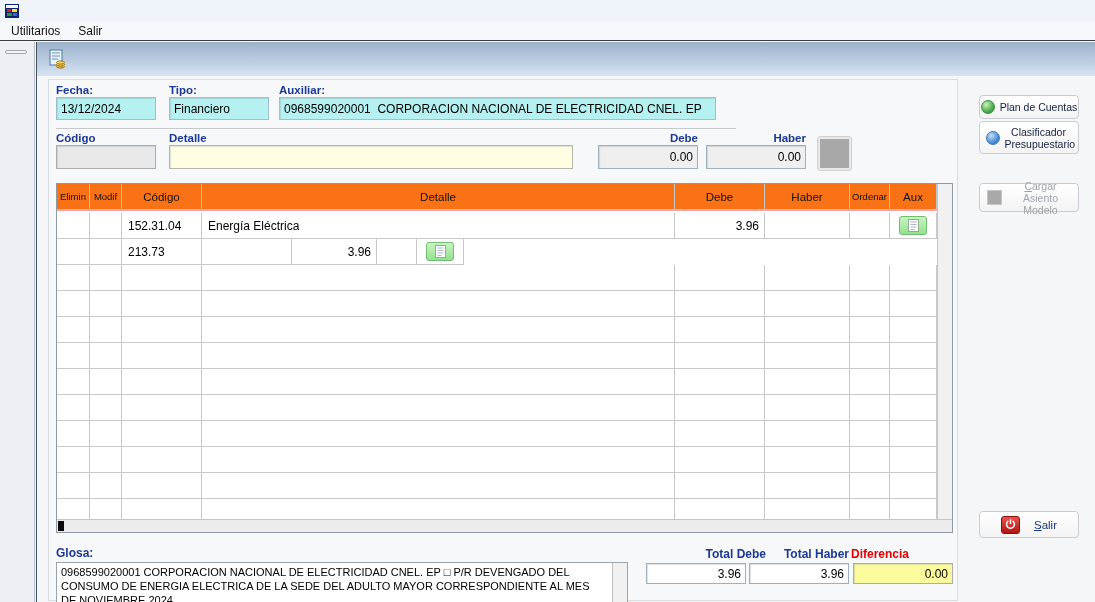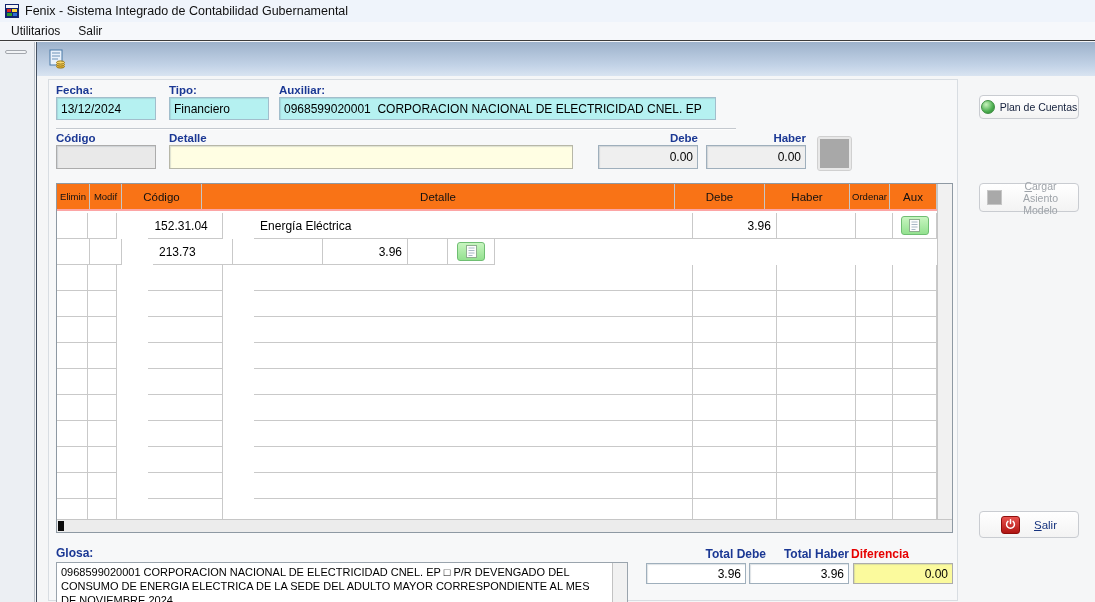--- a/index.html
+++ b/index.html
@@ -75,21 +75,21 @@
   }
   .thead{ position:absolute; left:0; top:0; right:15px; height:27px; display:flex;
           border-bottom:2px solid #fca5a5; background:#f97316; }
   .th{ border-right:1px solid #C6C6C6; display:flex; align-items:center; justify-content:center;
        font-size:11.5px; color:#111; }
   .th-small{ font-size:9.5px; }
   .tbody{ position:absolute; left:0; top:29px; right:15px; bottom:13px; overflow:hidden; }
   .tr{ height:26px; display:flex; }
   .td{ border-right:1px solid #C9C9C9; border-bottom:1px solid #C9C9C9;
        display:flex; align-items:center; font-size:12px; overflow:hidden; white-space:nowrap; }
-  .td-left{ padding-left:6px;margin-left:31px; }
+  .td-left{ padding-left:6px; }
   .td-num{ justify-content:flex-end; padding-right:5px; }
   .td-center{ justify-content:center; }
   .aux-btn{
     width:28px; height:19px; border:1px solid #6FBE72; border-radius:3px;
     background:linear-gradient(#C8F5C0,#93E18F); display:flex; align-items:center; justify-content:center;
   }
   .vscroll{ position:absolute; right:0; top:0; width:15px; bottom:13px;
             background:#F1F1F1; border-left:1px solid #C6C6C6; }
   .hscroll{ position:absolute; left:0; right:0; bottom:0; height:13px;
             background:#ECECEC; border-top:1px solid #C6C6C6; }
@@ -134,21 +134,20 @@
   <span style="display:flex">
     <svg width="16" height="16" viewBox="0 0 16 16">
       <rect x="1" y="1" width="14" height="14" fill="#10246E"></rect>
       <rect x="2" y="2" width="12" height="3" fill="#F5F5F5"></rect>
       <rect x="3" y="6" width="4" height="3" fill="#D22"></rect>
       <rect x="8" y="6" width="5" height="3" fill="#FFD83D"></rect>
       <rect x="3" y="10" width="5" height="3" fill="#2A9B2A"></rect>
       <rect x="9" y="10" width="4" height="3" fill="#2E6BD4"></rect>
     </svg>
   </span>
-  <span>Fenix - Sistema Integrado de Contabilidad Gubernamental</span>
 </div>
 
 <div class="menubar">
   <span class="menu-item">Utilitarios</span>
   <span class="menu-item">Salir</span>
 </div>
 
 <div class="left-panel">
   <div class="grip"></div>
 </div>
@@ -367,20 +366,24 @@
   <div class="field whitef total-field" style="left:712px;">3.96</div>
 
   <div class="total-lbl red" style="left:772px;">Diferencia</div>
   <div class="field diff total-field" style="left:816px;">0.00</div>
 
   <div class="sidebtn" style="top:53px; height:24px;">
     <span class="sphere sphere-green"></span>
     <span>Plan de Cuentas</span>
   </div>
 
+  <div class="sidebtn" style="top:79px; height:33px;">
+    <span class="sphere sphere-blue"></span>
+    <span style="width:68px;">Clasificador Presupuestario</span>
+  </div>
 
   <div class="sidebtn" style="top:141px; height:29px;gap:8px;">
     <span class="gray-square"></span>
     <span class="u disabled-txt" style="width:62px;">Cargar Asiento Modelo</span>
   </div>
 
   <div class="sidebtn" style="top:469px; height:27px; gap:14px;">
     <span class="power-btn">
       <svg width="11" height="11" viewBox="0 0 12 12">
         <path d="M3.2 2.6 A4.3 4.3 0 1 0 8.8 2.6" fill="none" stroke="#fff" stroke-width="1.6" stroke-linecap="round"></path>

